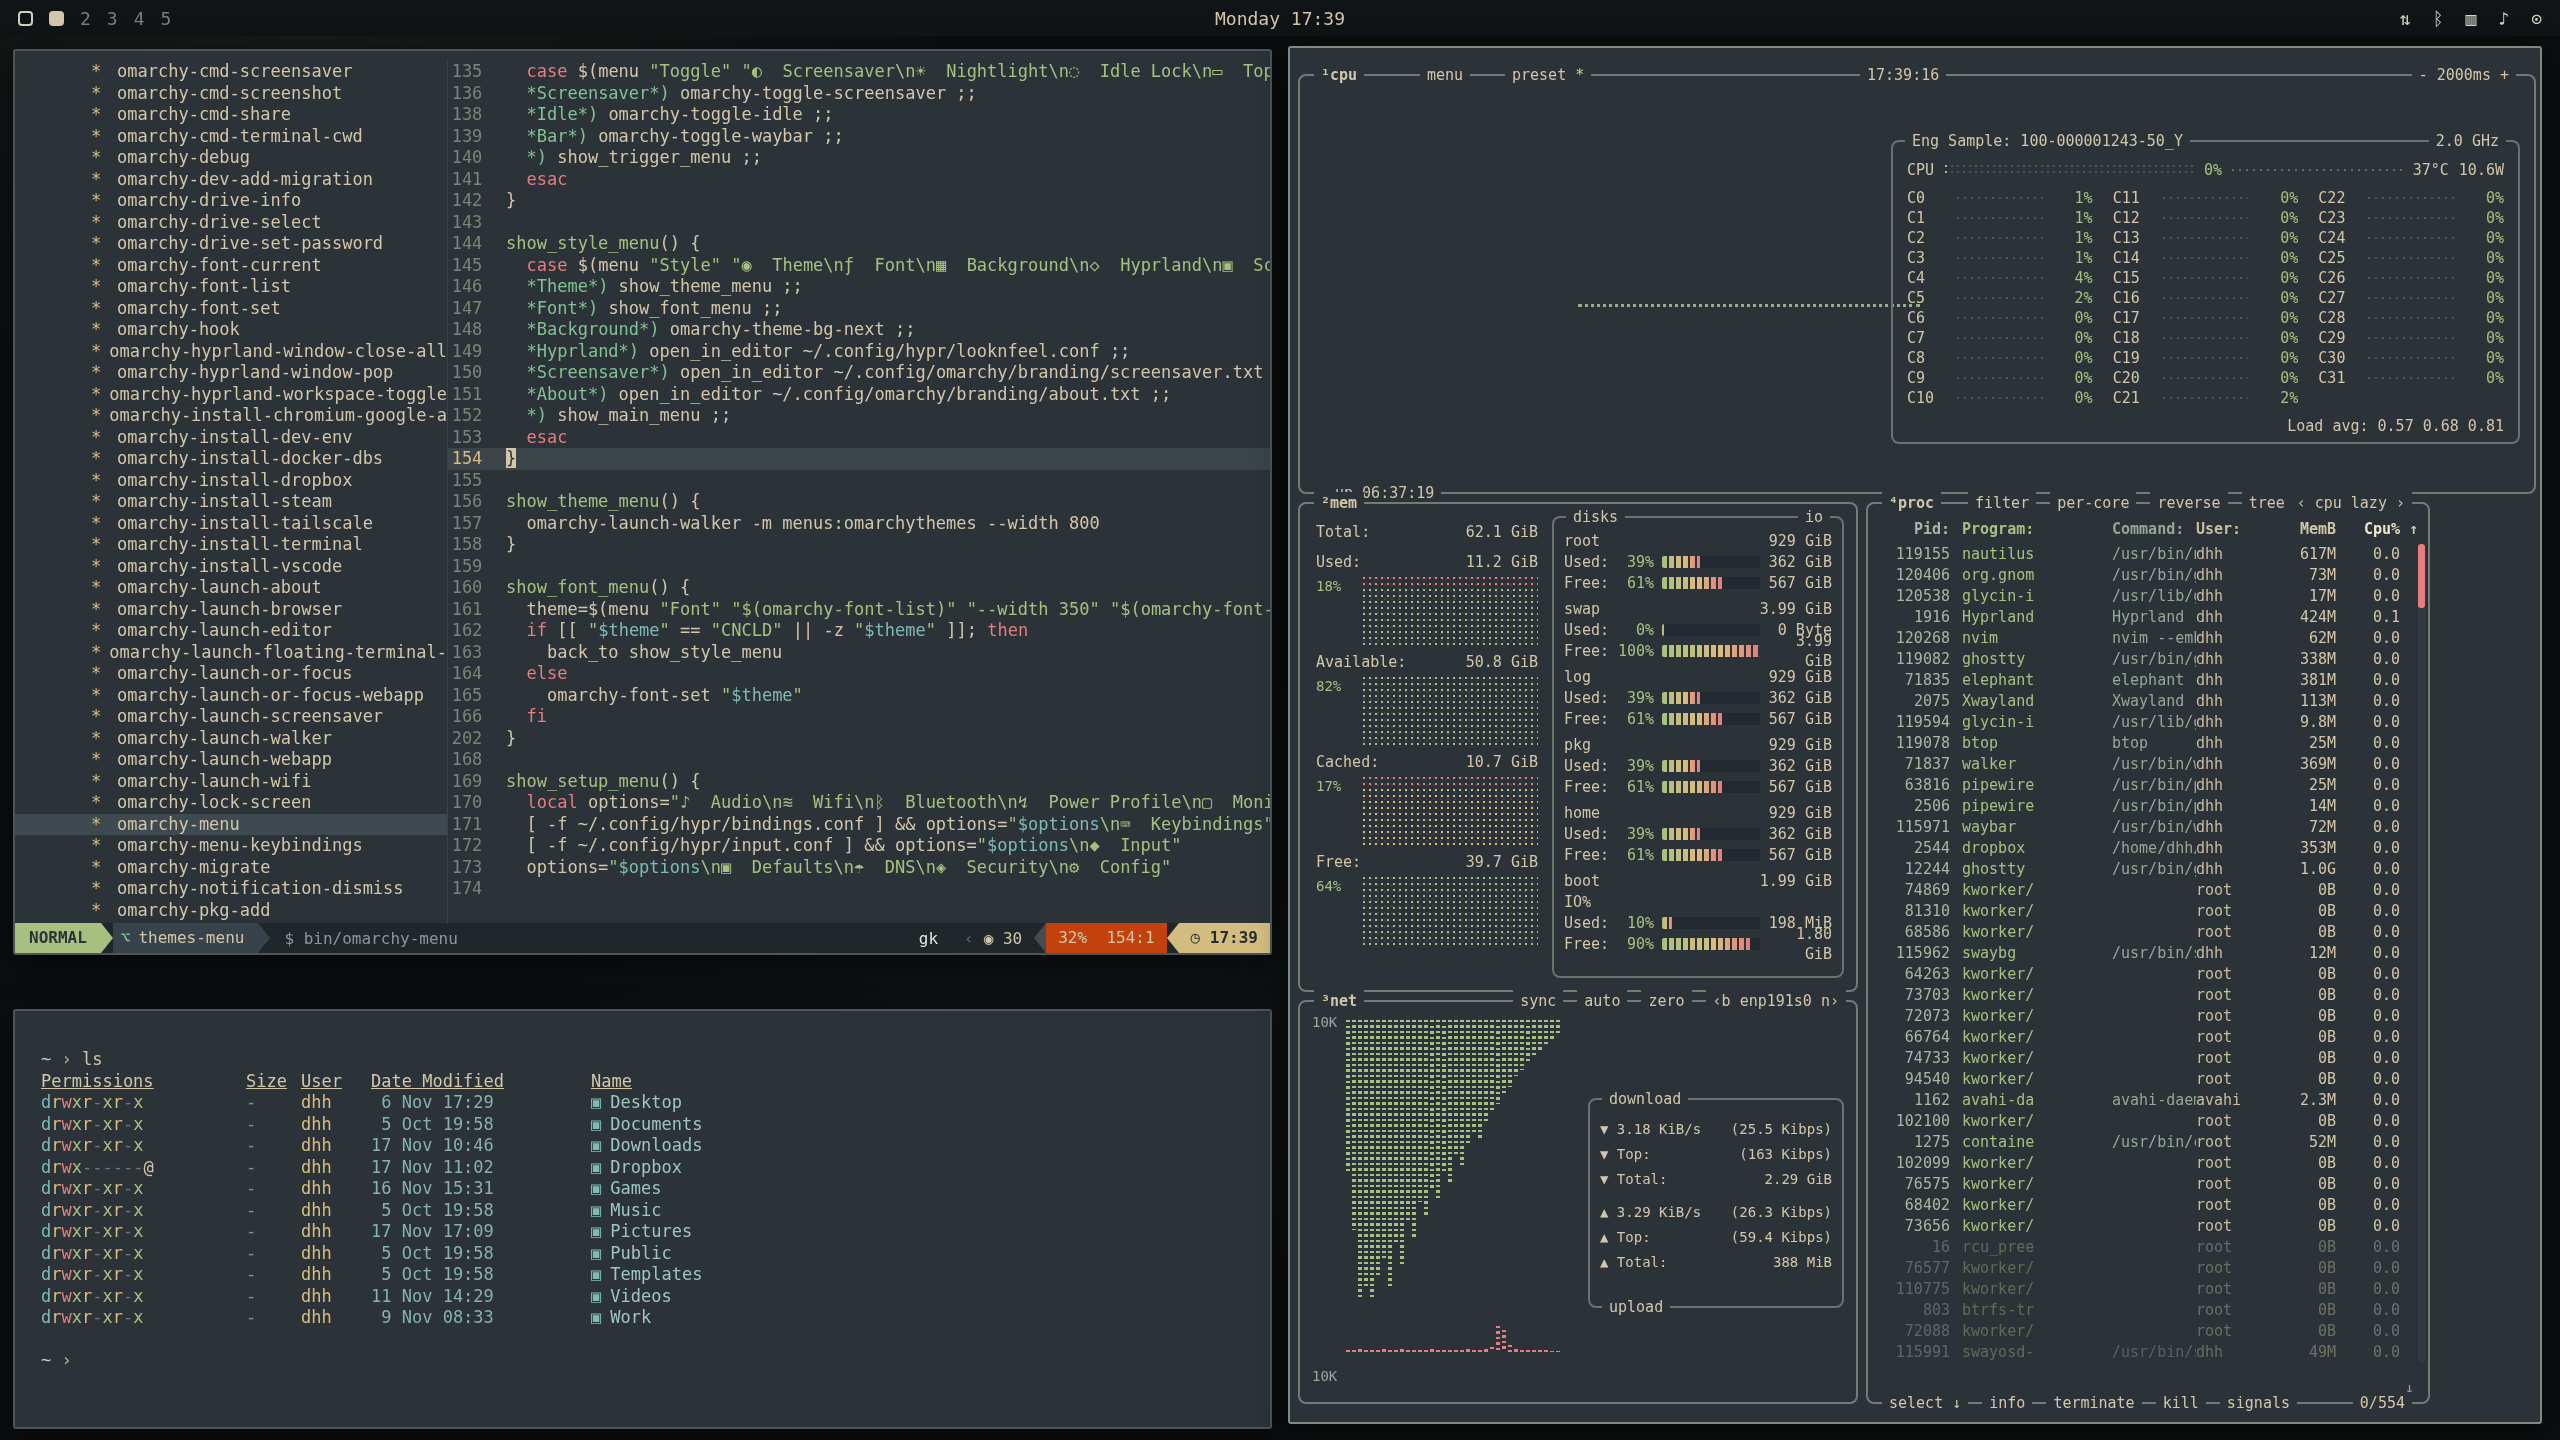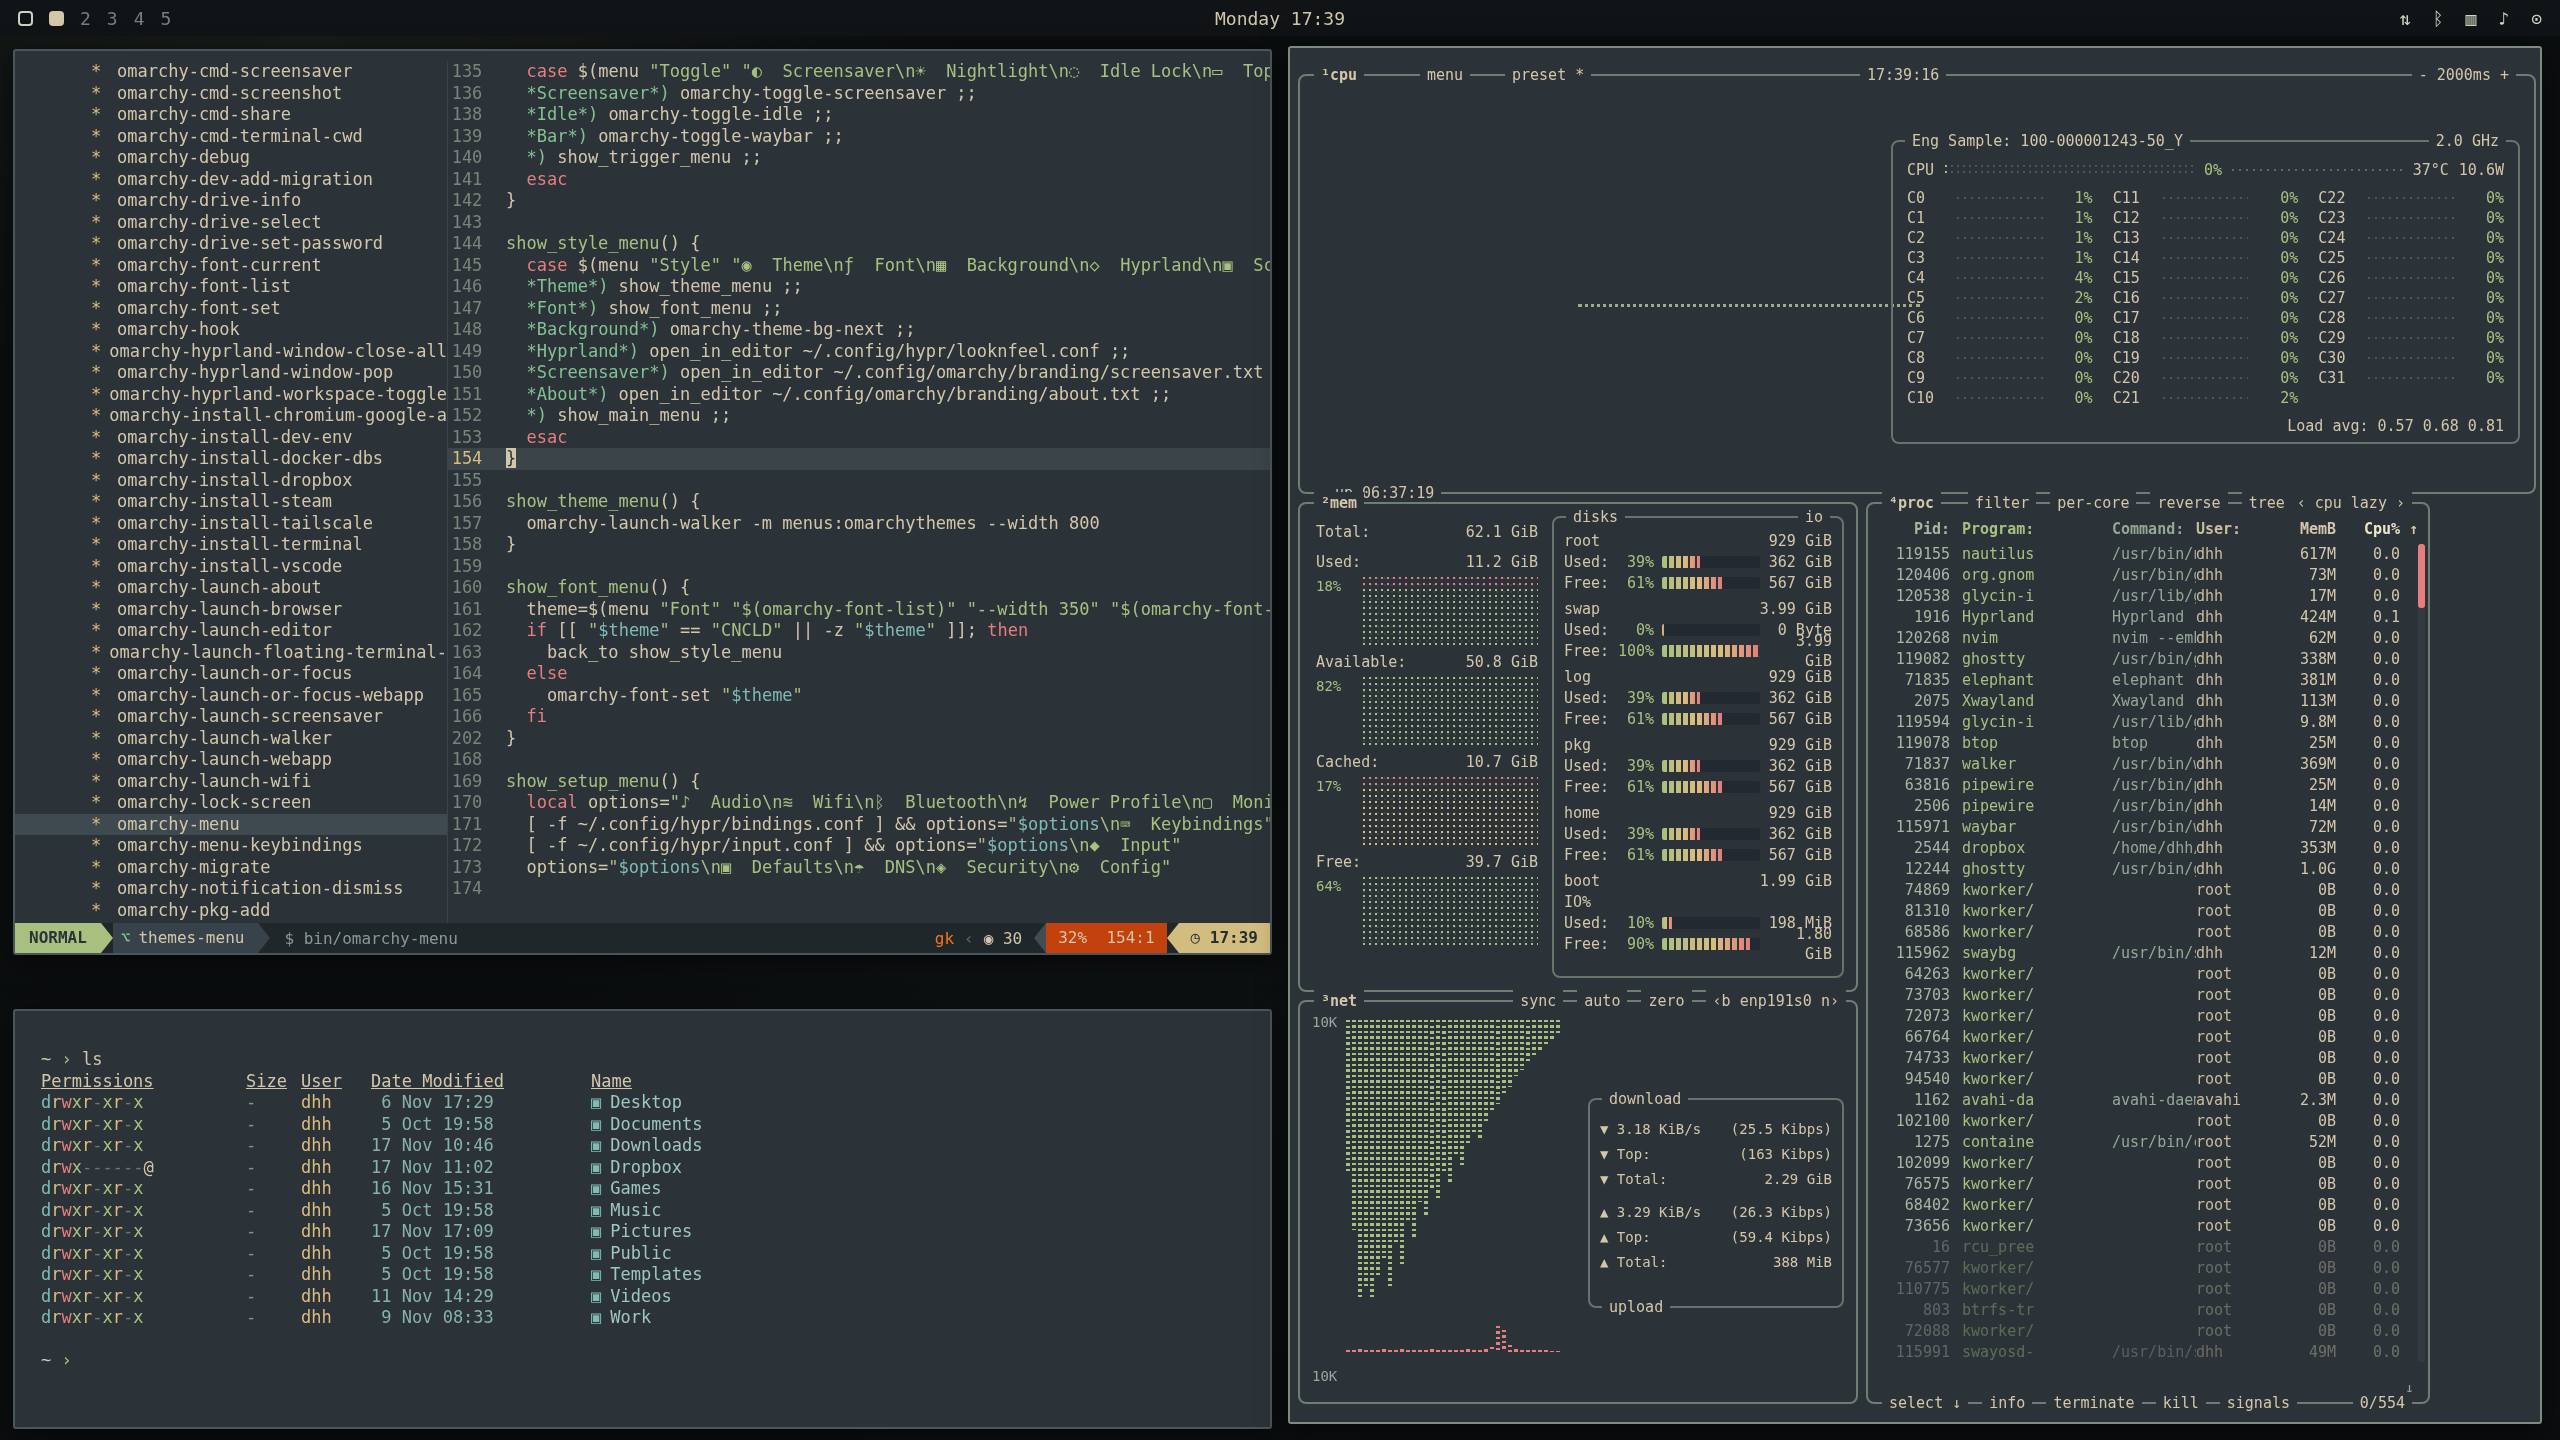--- a/index.html
+++ b/index.html
@@ -44,21 +44,21 @@
   
   .statusbar{flex:0 0 30px;display:flex;align-items:center;background:#20272b;font-size:16px;overflow:hidden}
   .sb-mode{background:#a7c080;color:#2b3339;font-weight:bold;padding:0 14px;height:30px;line-height:30px}
   .pl{width:0;height:0;border-top:15px solid transparent;border-bottom:15px solid transparent}
   .pl-mode{border-left:12px solid #a7c080}
   .sb-branch{background:#38424a;height:30px;line-height:30px;padding:0 14px 0 8px;display:flex;gap:8px}
   .sb-bicon{color:#83c092}
   .pl-branch{border-left:12px solid #38424a}
   .sb-file{color:#8a9799;margin-left:14px}
   .sb-spacer{flex:1}
-  .sb-gk{color:#f97316;margin-right:10px}
+  .sb-gk{color:#e5e5e5;margin-right:26px}
   .sb-sep{color:#5e6b6e;margin-right:10px}
   .sb-diag{color:#d3c6aa;margin-right:12px}
   .pl-pos-in{border-right:12px solid #434c52}
   .sb-pos{background:#c2410c;height:30px;line-height:30px;padding:0 12px}
   .pl-time{border-right:12px solid #d3bc7f}
   .sb-time{background:#d3bc7f;color:#262d33;font-weight:bold;height:30px;line-height:30px;padding:0 12px}
   
   .t-line{height:21.5px;white-space:pre}
   .t-ch{color:#a7c080}
   .t-grid{display:grid;grid-template-columns:205px 55px 70px 220px 1fr;height:21.5px;white-space:pre}

